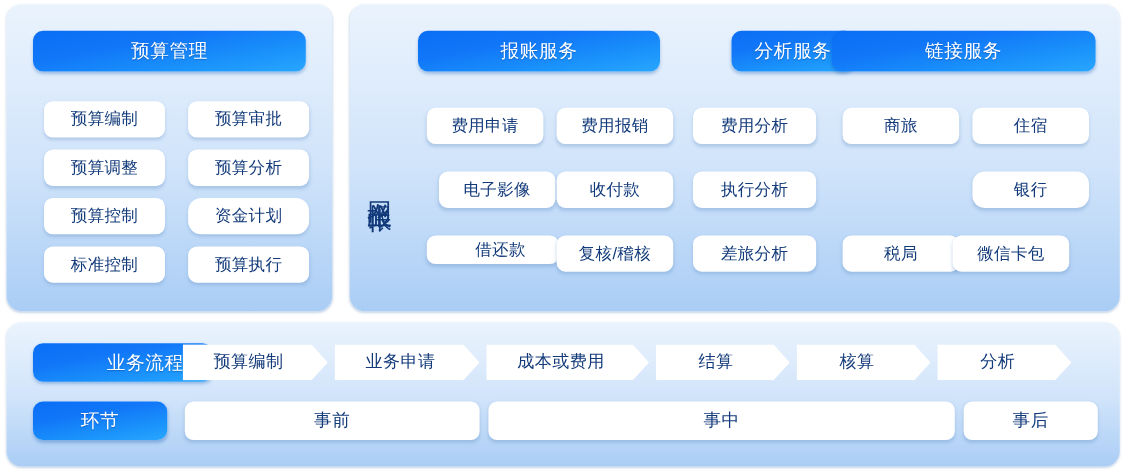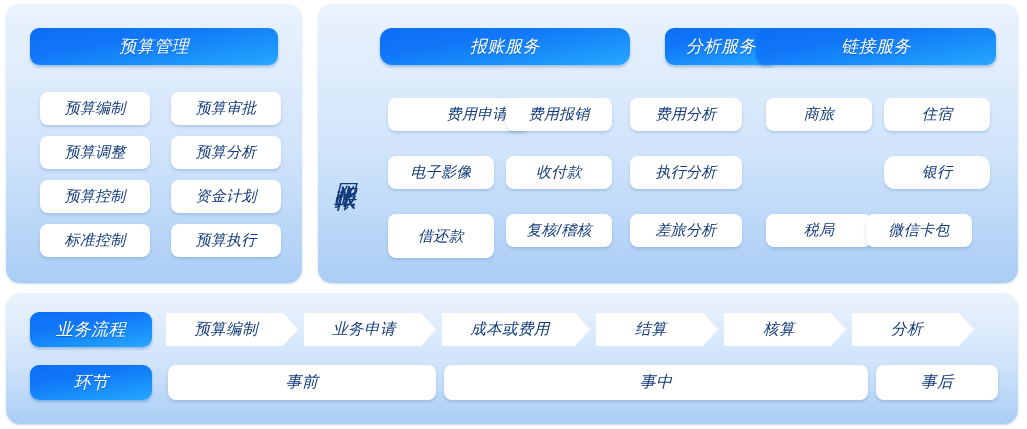--- a/index.html
+++ b/index.html
@@ -3,21 +3,21 @@
 <meta charset="utf-8">
 <style>
   html,body{margin:0;padding:0;}
   body{
     width:1027px;height:429px;
     background:#ffffff;
     font-family:"Liberation Sans","DejaVu Sans",sans-serif;
     overflow:hidden;
     position:relative;
   }
-  #root{position:absolute;inset:0;font-style:italic;}
+  #root{position:absolute;inset:0;}
 
   
   .panel{
     position:absolute;
     border-radius:14px;
     background:linear-gradient(180deg,#eaf3fd 0%,#e2eefc 18%,#cfe3fa 55%,#aacdf5 100%);
     box-shadow:0 1px 2px rgba(100,140,190,.35);
     overflow:hidden;
   }
   #panel-budget{left:6px;  top:4px;  width:296px; height:279px;}
@@ -83,39 +83,39 @@
 
     <div class="pill-head" style="left:24px;top:24px;width:248px;height:37px;">预算管理</div>
 
     <div class="pill-item" style="left:34px;top:88px;width:110px;height:33px;">预算编制</div>
     <div class="pill-item" style="left:165px;top:88px;width:110px;height:33px;">预算审批</div>
 
     <div class="pill-item" style="left:34px;top:132px;width:110px;height:33px;">预算调整</div>
     <div class="pill-item" style="left:165px;top:132px;width:110px;height:33px;">预算分析</div>
 
     <div class="pill-item" style="left:34px;top:176px;width:110px;height:33px;">预算控制</div>
-    <div class="pill-item" style="left:165px;top:176px;width:110px;height:33px;">资金计划</div>
+    <div class="pill-item" style="left:165px;top:176px;width:110px;height:33px;border-radius:12px;">资金计划</div>
 
     <div class="pill-item" style="left:34px;top:220px;width:110px;height:33px;">标准控制</div>
     <div class="pill-item" style="left:165px;top:220px;width:110px;height:33px;">预算执行</div>
   </div>
 
   <div class="panel" id="panel-online">
 
     <div id="vlabel">网上报帐</div>
 
-    <div class="pill-head" style="left:62px;top:24px;width:250px;height:37px;border-radius:12px;">报账服务</div>
+    <div class="pill-head" style="left:62px;top:24px;width:220px;height:37px;">报账服务</div>
 
-    <div class="pill-item" style="left:70px;top:94px;width:106px;height:33px;padding-left:36px;">费用申请</div>
+    <div class="pill-item" style="left:70px;top:94px;width:106px;height:33px;">费用申请</div>
     <div class="pill-item" style="left:188px;top:94px;width:106px;height:33px;">费用报销</div>
 
-    <div class="pill-item" style="left:70px;top:152px;width:106px;height:33px;">电子影像</div>
+    <div class="pill-item" style="left:81px;top:152px;width:106px;height:33px;">电子影像</div>
     <div class="pill-item" style="left:188px;top:152px;width:106px;height:33px;">收付款</div>
 
-    <div class="pill-item" style="left:70px;top:210px;width:106px;height:44px;">借还款</div>
+    <div class="pill-item" style="left:70px;top:210px;width:106px;height:26px;padding-left:14px;">借还款</div>
     <div class="pill-item" style="left:188px;top:210px;width:106px;height:33px;">复核/稽核</div>
 
     <div class="pill-head" style="left:312px;top:24px;width:112px;height:37px;margin-left:35px;">分析服务</div>
 
     <div class="pill-item" style="left:312px;top:94px;width:112px;height:33px;">费用分析</div>
     <div class="pill-item" style="left:312px;top:152px;width:112px;height:33px;">执行分析</div>
     <div class="pill-item" style="left:312px;top:210px;width:112px;height:33px;">差旅分析</div>
 
     <div class="pill-head" style="left:438px;top:24px;width:240px;height:37px;">链接服务</div>
 
@@ -123,21 +123,21 @@
     <div class="pill-item" style="left:566px;top:94px;width:106px;height:33px;">住宿</div>
 
     <div class="pill-item" style="left:566px;top:152px;width:106px;height:33px;border-radius:11px;">银行</div>
 
     <div class="pill-item" style="left:448px;top:210px;width:106px;height:33px;">税局</div>
     <div class="pill-item" style="left:548px;top:210px;width:106px;height:33px;">微信卡包</div>
   </div>
 
   <div class="panel" id="panel-flow">
 
-    <div class="pill-head" style="left:24px;top:19px;width:122px;height:35px;">业务流程</div>
+    <div class="pill-head" style="left:24px;top:19px;width:122px;height:35px;padding-left:41px;">业务流程</div>
 
     <div class="chev" style="left:160px;top:20px;width:132px;">预算编制</div>
     <div class="chev" style="left:298px;top:20px;width:132px;">业务申请</div>
     <div class="chev" style="left:436px;top:20px;width:148px;">成本或费用</div>
     <div class="chev" style="left:590px;top:20px;width:122px;">结算</div>
     <div class="chev" style="left:718px;top:20px;width:122px;">核算</div>
     <div class="chev" style="left:846px;top:20px;width:122px;">分析</div>
 
     <div class="pill-head" style="left:24px;top:72px;width:122px;height:35px;">环节</div>
 

